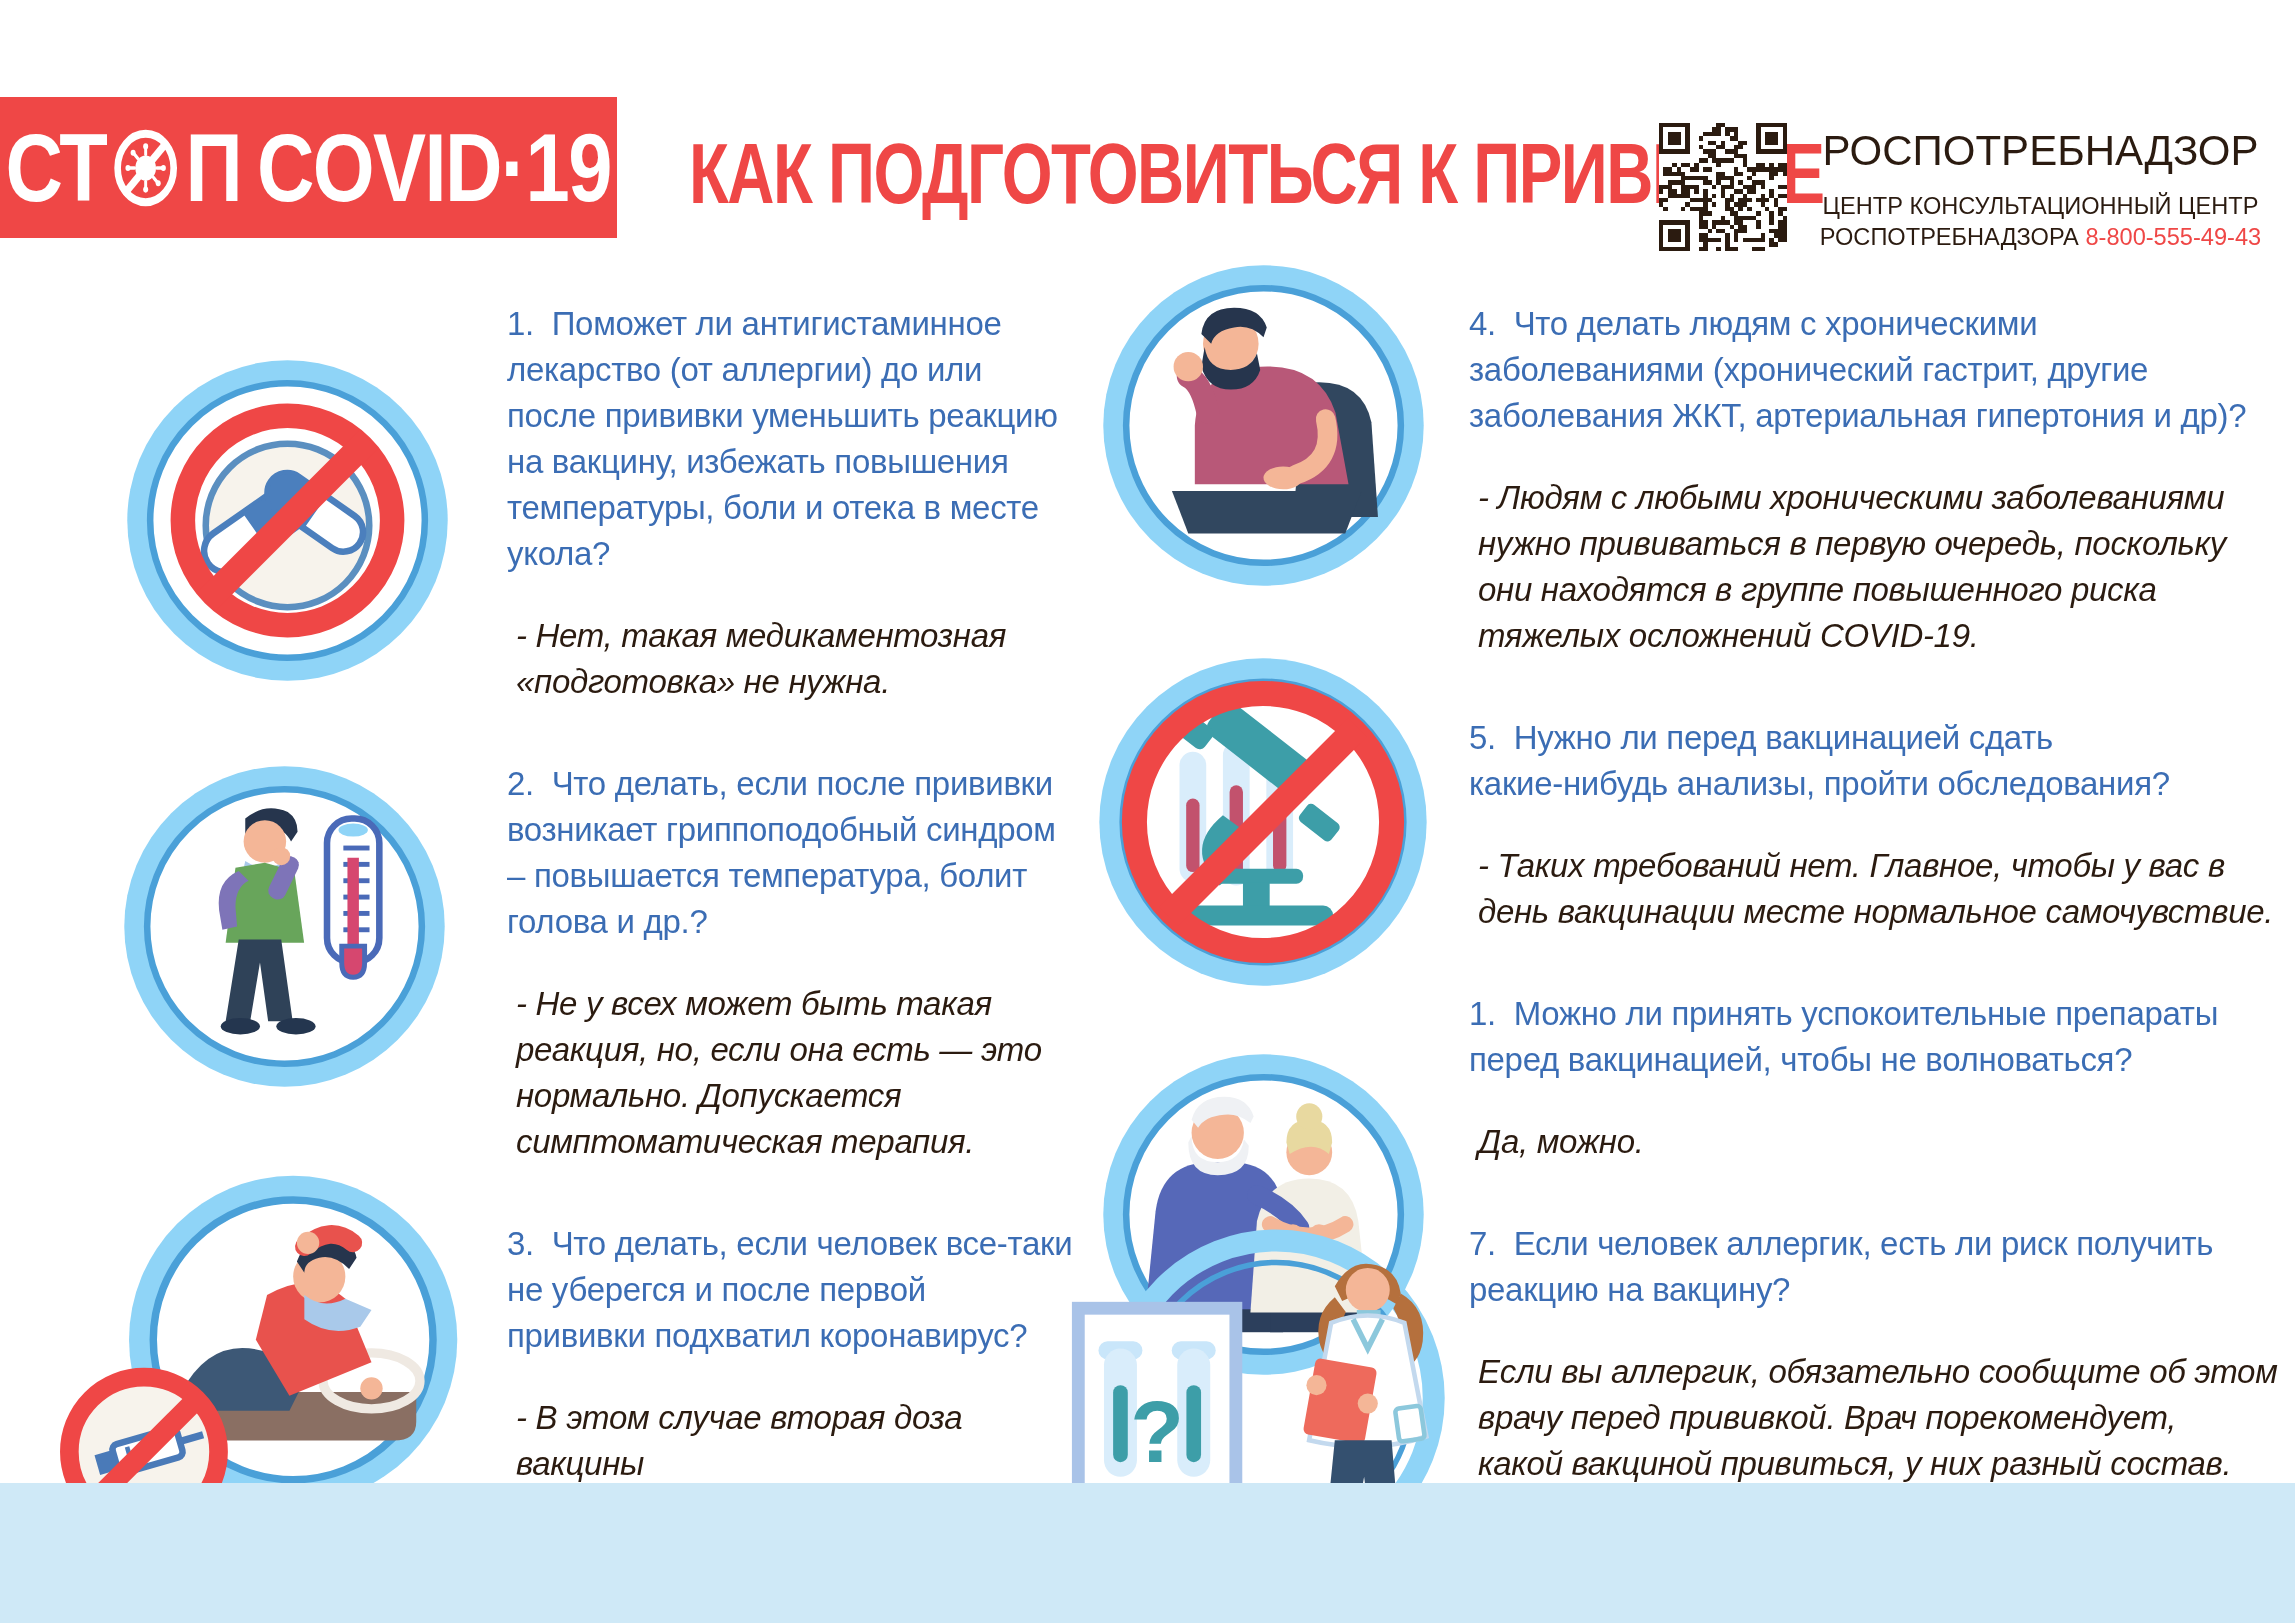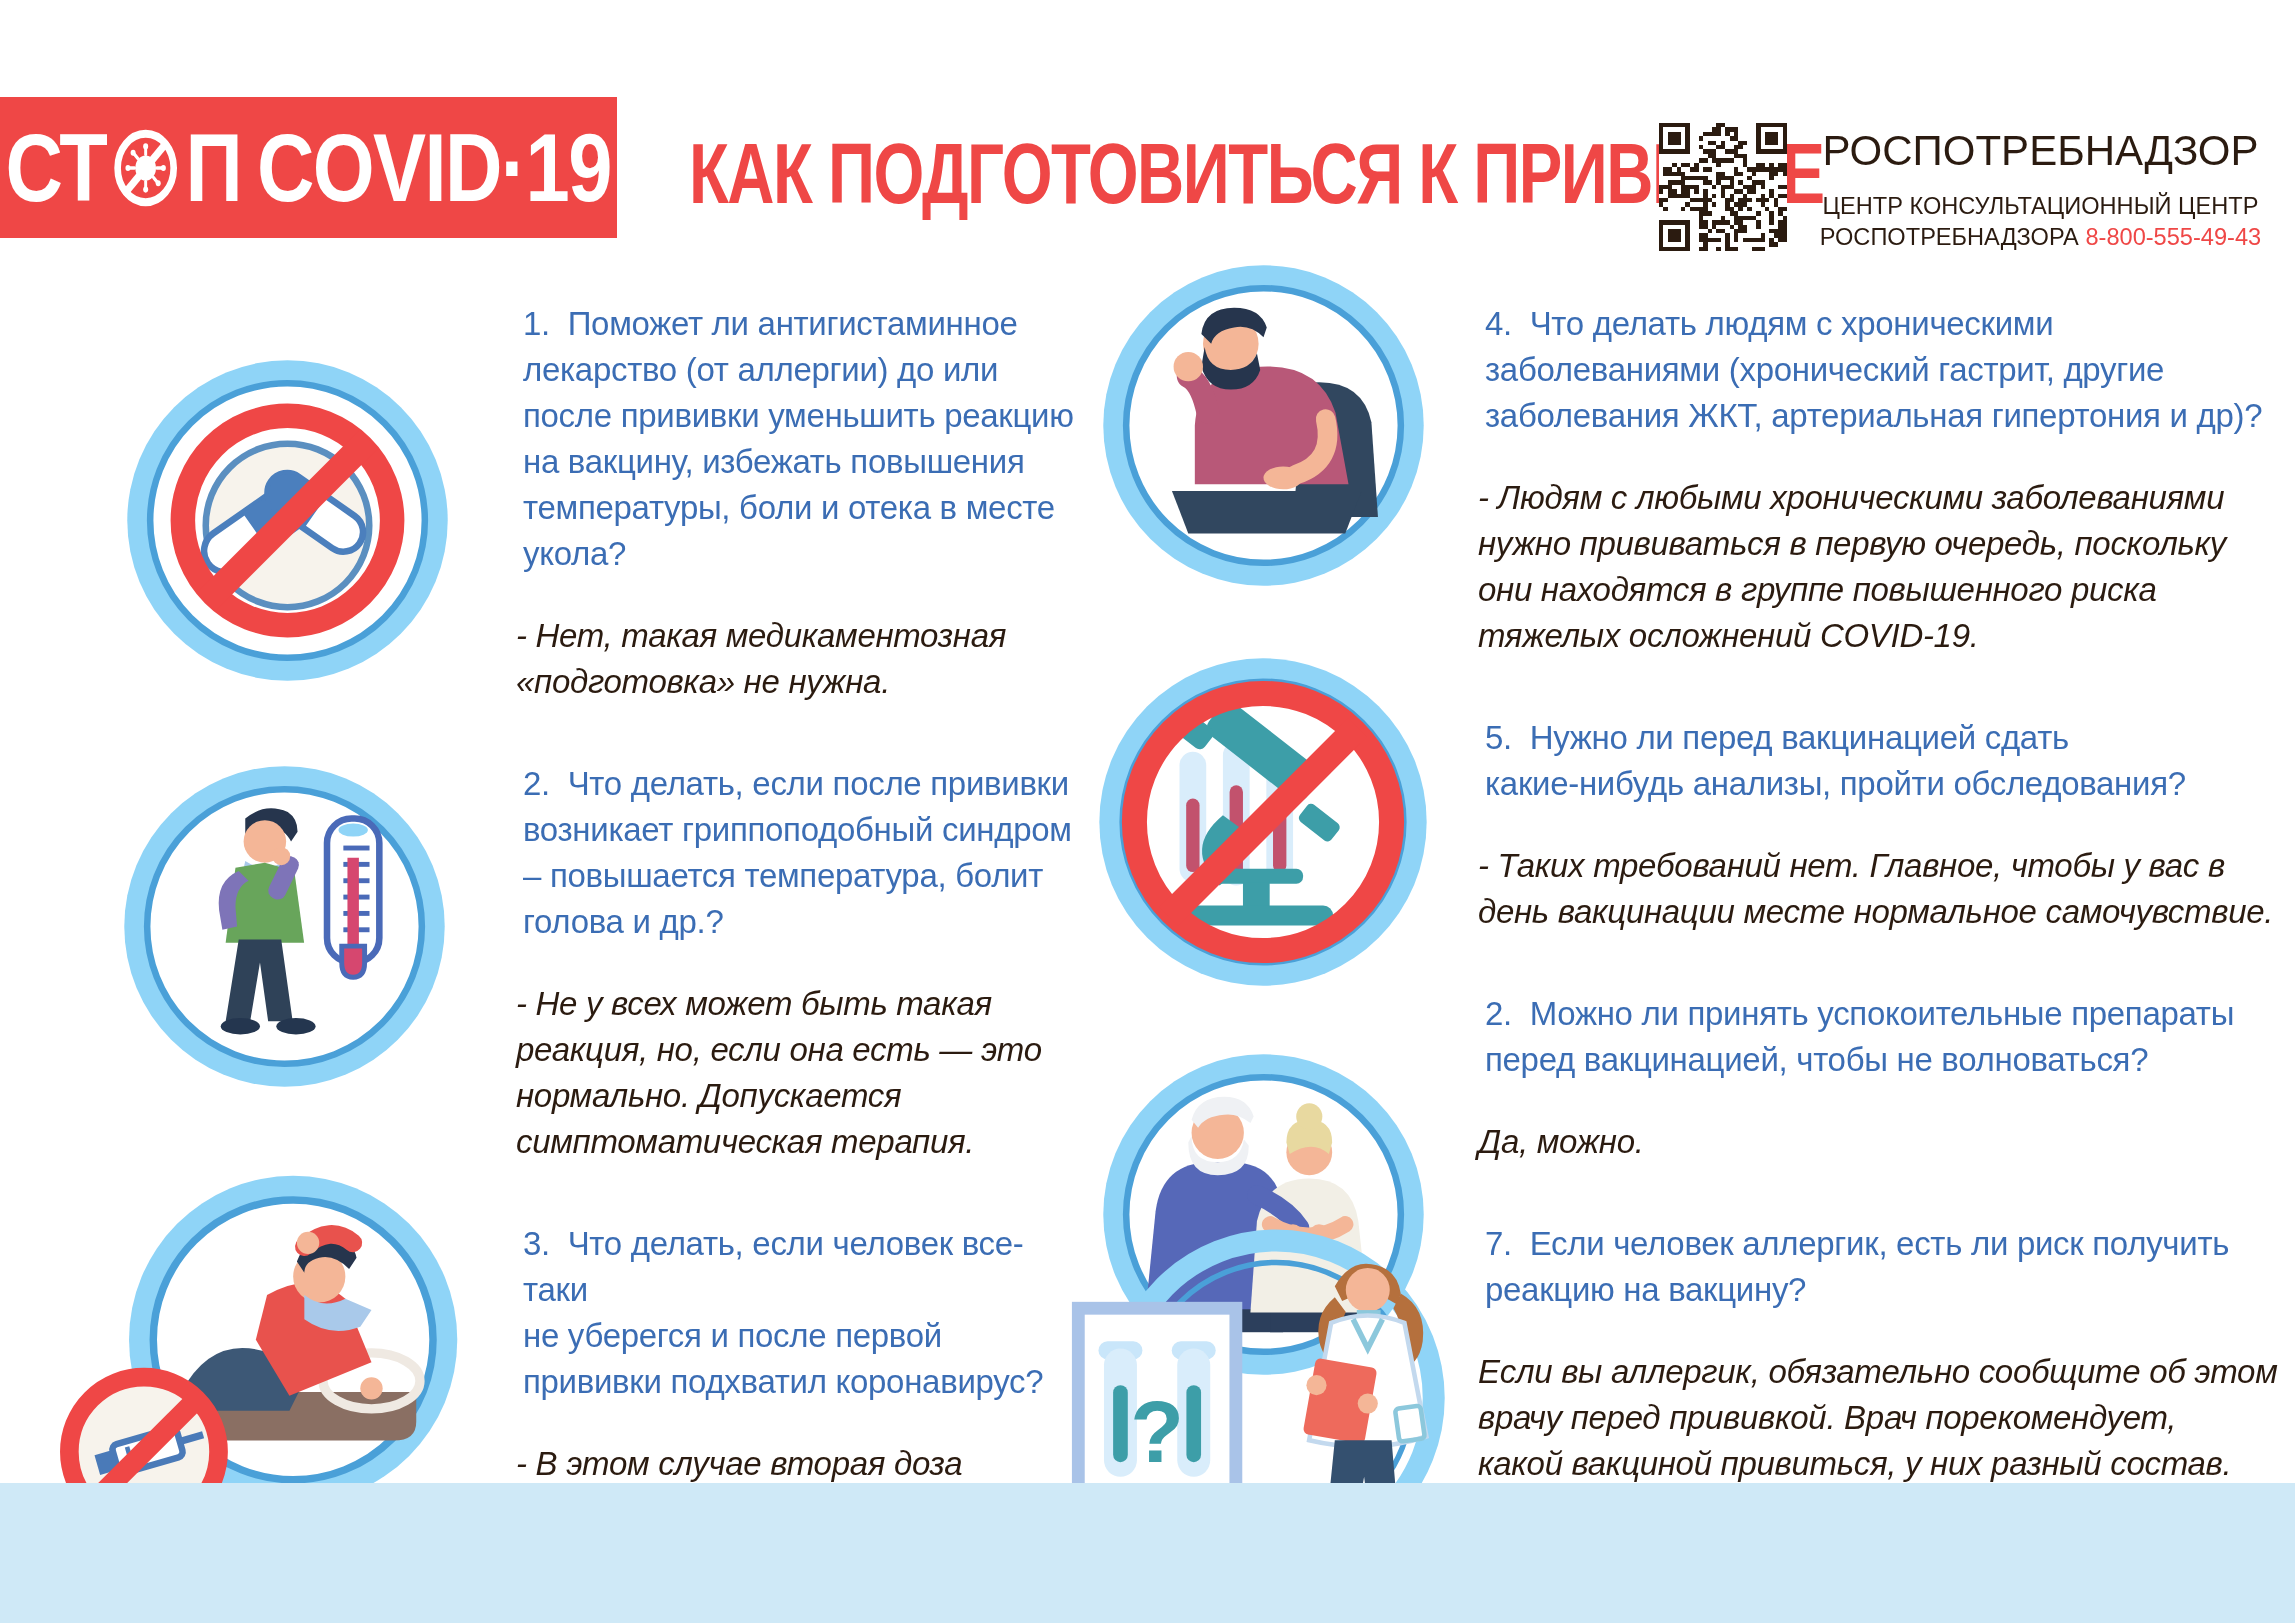--- a/index.html
+++ b/index.html
@@ -22,21 +22,21 @@
   .qr{position:absolute;left:1659px;top:123px;width:128px;height:128px;}
   .agency{position:absolute;left:1818px;top:127px;width:445px;color:#2b1b10;text-align:center;}
   .agency-name{font-size:42px;letter-spacing:0;margin-bottom:15.7px;}
   .agency-line{font-size:23.6px;line-height:31px;}
   .phone{color:#ef4746;}
 
   
   .col{position:absolute;top:301px;}
   .col-left{left:507px;width:589px;}
   .col-right{left:1469px;width:825px;}
-  .qa-q{margin:0 16px 36px;color:#3b6db4;font-size:33px;line-height:46px;white-space:pre-wrap;
+  .qa-q{margin:0 0 36px;color:#3b6db4;font-size:33px;line-height:46px;white-space:pre-wrap;
         letter-spacing:-0.3px;}
   .qa-a{margin:0 9px 56px;color:#2b1b10;font-size:33px;line-height:46px;white-space:pre-wrap;
         letter-spacing:-0.3px;font-style:italic;}
 
   .footer{position:absolute;right:57px;top:1505px;font-size:26px;color:#2b1b10;}
 
   .ill{position:absolute;overflow:visible;}
   .ill-1{left:124px;top:357px;width:327px;height:327px;}
   .ill-2{left:121px;top:763px;width:327px;height:327px;}
   .ill-3{left:88px;top:1172px;width:373px;height:373px;}
@@ -304,21 +304,21 @@
 заболеваниями (хронический гастрит, другие
 заболевания ЖКТ, артериальная гипертония и др)?</p>
     <p class="qa-a">- Людям с любыми хроническими заболеваниями
 нужно прививаться в первую очередь, поскольку
 они находятся в группе повышенного риска
 тяжелых осложнений COVID-19.</p>
     <p class="qa-q">5.  Нужно ли перед вакцинацией сдать
 какие-нибудь анализы, пройти обследования?</p>
     <p class="qa-a">- Таких требований нет. Главное, чтобы у вас в
 день вакцинации месте нормальное самочувствие.</p>
-    <p class="qa-q">2.  Можно ли принять успокоительные препараты
+    <p class="qa-q">1.  Можно ли принять успокоительные препараты
 перед вакцинацией, чтобы не волноваться?</p>
     <p class="qa-a">Да, можно.</p>
     <p class="qa-q">7.  Если человек аллергик, есть ли риск получить
 реакцию на вакцину?</p>
     <p class="qa-a">Если вы аллергик, обязательно сообщите об этом
 врачу перед прививкой. Врач порекомендует,
 какой вакциной привиться, у них разный состав.</p>
   </div>
 
   <div class="footer">Подробнее на www.rospotrebnadzor.ru</div>

